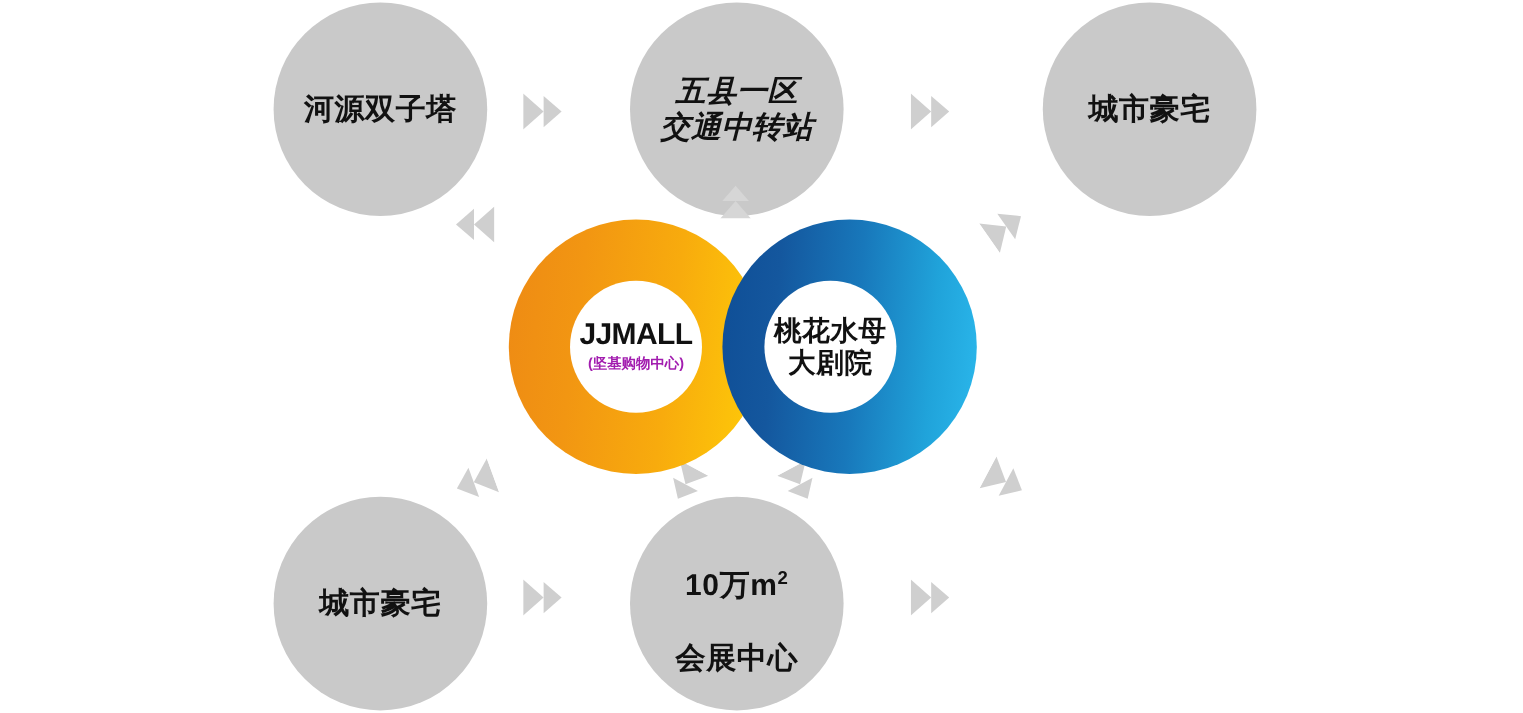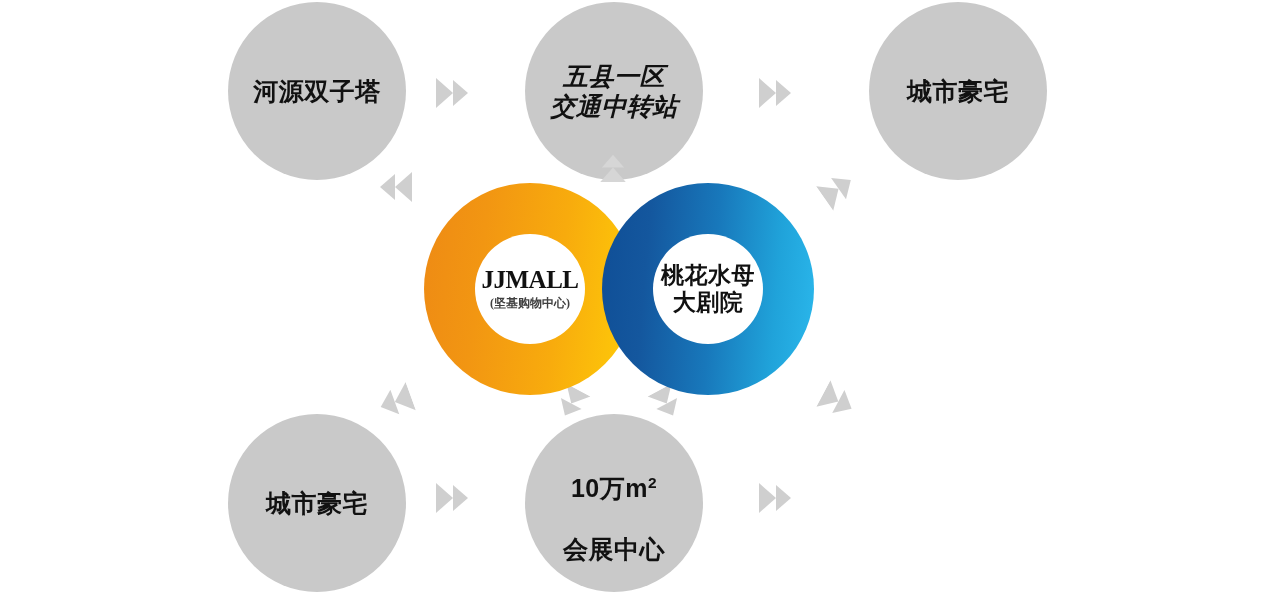--- a/index.html
+++ b/index.html
@@ -50,21 +50,20 @@
     vertical-align: super;
     line-height: 0;
     font-weight: bold;
   }
   .unit-m { font-weight: bold; }
 
   
   .ring {
     position: absolute;
     border-radius: 50%;
-    font-family: Liberation Serif, serif;
   }
   .ring-inner {
     position: absolute;
     border-radius: 50%;
     background: #ffffff;
     display: flex;
     flex-direction: column;
     align-items: center;
     justify-content: center;
     text-align: center;
@@ -81,35 +80,35 @@
     width: 110px; height: 110px;
   }
 
   #ring-blue {
     left: 602px; top: 183px;
     width: 212px; height: 212px;
     background: linear-gradient(95deg, #0f4e96 0%, #14579e 22%, #1878bb 52%, #20a3da 80%, #2bb8ec 100%);
     z-index: 4;
   }
   #ring-blue .ring-inner {
-    left: 51px; top: 51px;
+    left: 35px; top: 51px;
     width: 110px; height: 110px;
   }
 
   .brand-main {
     font-size: 25px;
     font-weight: bold;
     color: #111111;
     letter-spacing: -0.5px;
     line-height: 1.0;
   }
   .brand-sub {
     font-size: 12px;
     font-weight: bold;
-    color: #404040;
+    color: #a21caf;
     margin-top: 3px;
     letter-spacing: 0px;
   }
   .theatre-label {
     font-size: 23px;
     font-weight: bold;
     color: #111111;
     line-height: 1.18;
     white-space: pre-line;
     letter-spacing: 0.5px;

